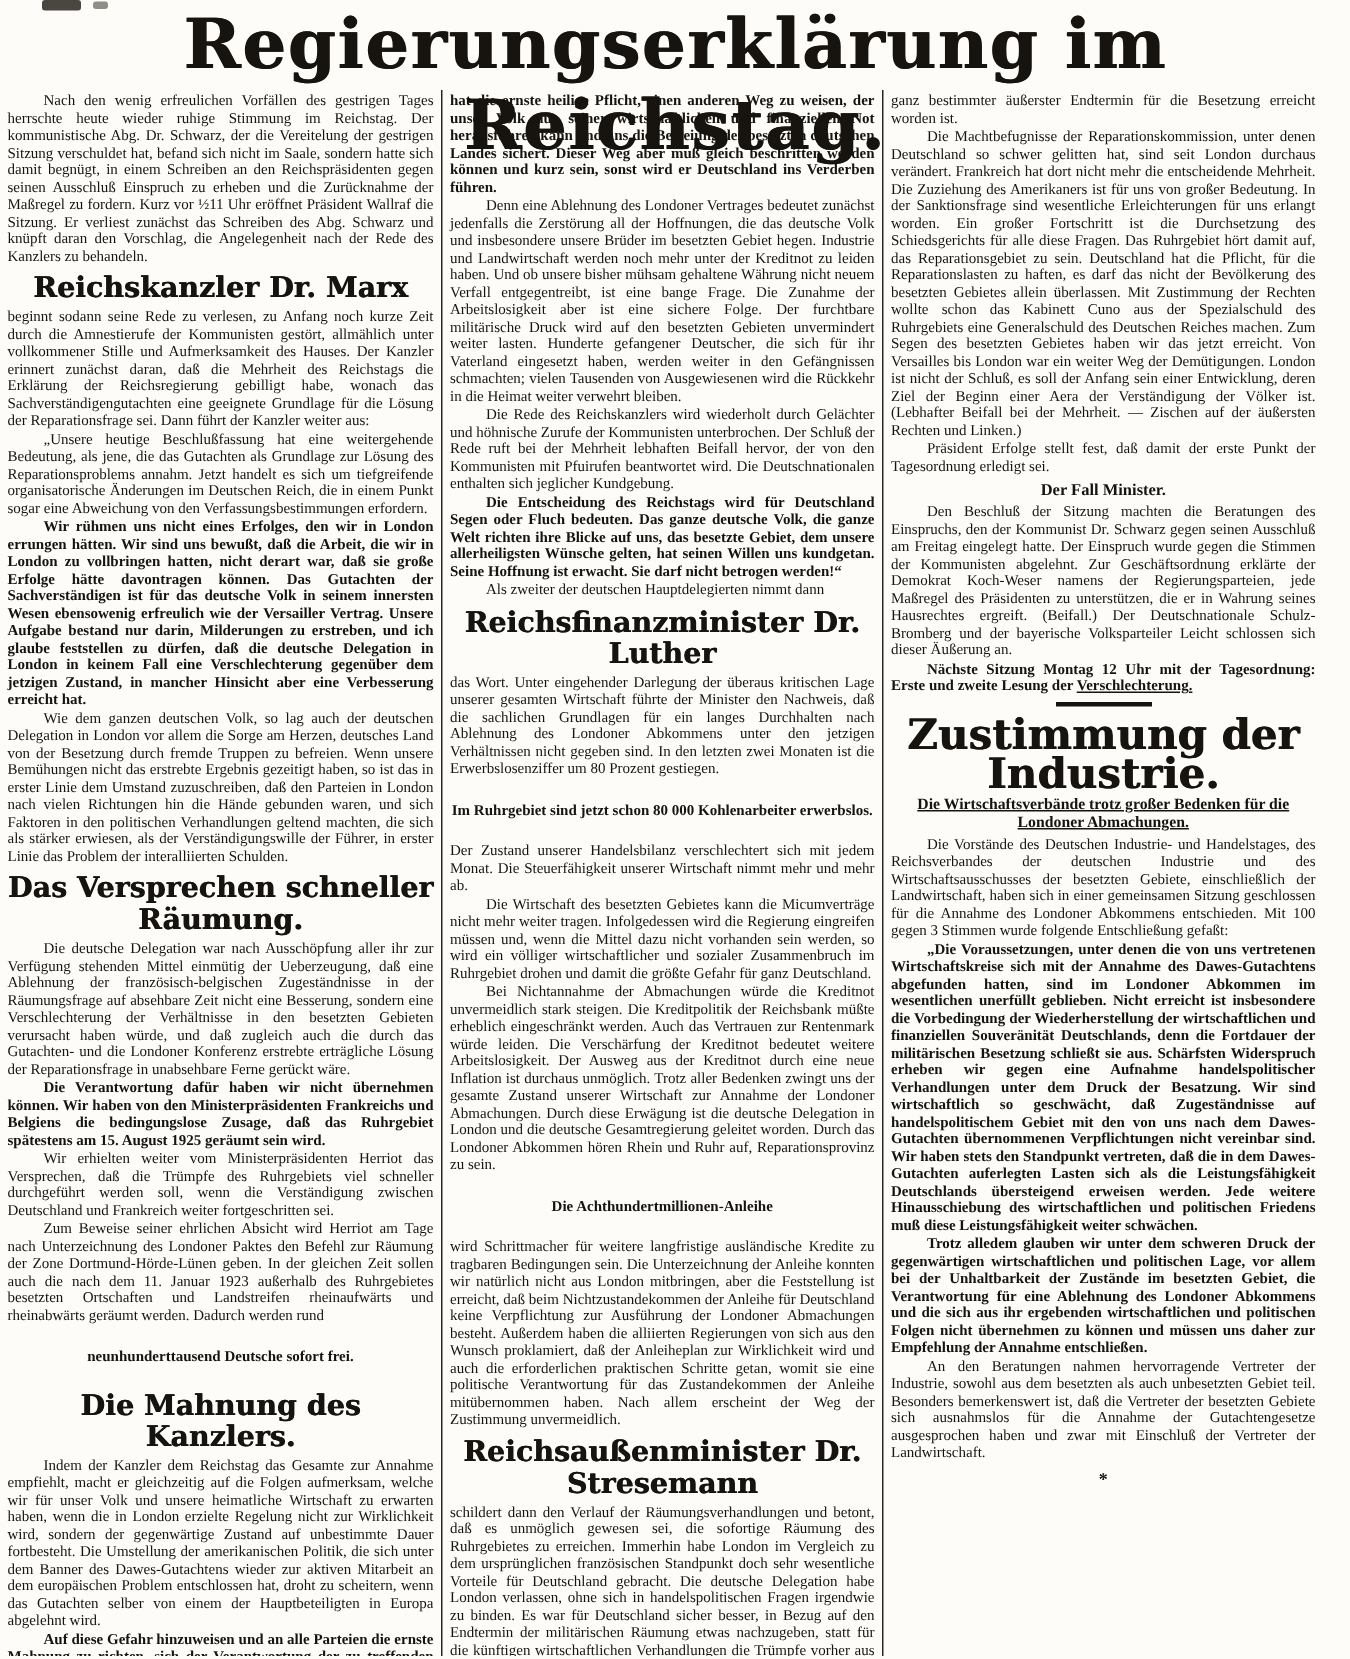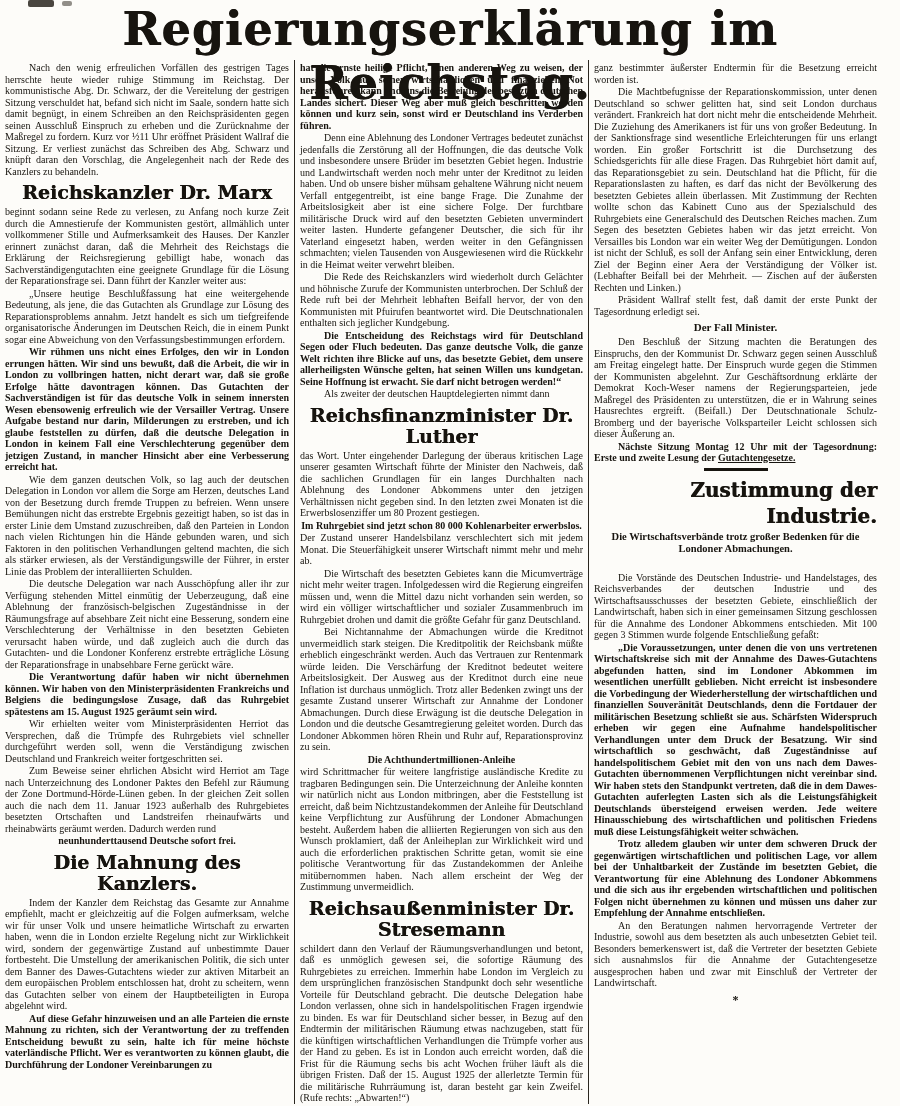--- a/index.html
+++ b/index.html
@@ -30,41 +30,41 @@
     padding:2px 5px 0 5px;
     height:1044px;overflow:hidden;
     text-align:justify;
     font-size:10px;line-height:11.5px;
   }
   .col + .col{border-left:1.5px solid #2a261f;}
   .para{margin:0 0 1px 0;text-indent:2.4em;}
   .para.noindent{text-indent:0;}
   .para.bold{font-weight:bold;}
   .lead{
-    margin:1px 0;text-align:center;font-weight:bold;text-indent:0;
+    margin:16px 0;text-align:center;font-weight:bold;text-indent:0;
   }
   .head-mid{
     margin:5px 0 3px 0;text-align:center;font-weight:bold;
     font-size:19px;line-height:21px;text-indent:0;
     text-shadow:0.4px 0 0 currentColor;
     font-family:"DejaVu Serif","Liberation Serif",serif;
   }
   .head-big{
-    margin:6px 0 2px 0;text-align:right;font-weight:bold;
-    font-size:20px;line-height:26px;text-indent:0;
+    margin:6px 0 2px 0;text-align:center;font-weight:bold;
+    font-size:28px;line-height:26px;text-indent:0;
     text-shadow:0.5px 0 0 currentColor;
     font-family:"DejaVu Serif","Liberation Serif",serif;
   }
   .head-small{
     margin:4px 0 2px 0;text-align:center;font-weight:bold;
     font-size:11px;line-height:13px;text-indent:0;
   }
   .subhead{
-    margin:0 0 17px 0;text-align:center;font-weight:bold;
-    font-size:10.5px;line-height:12px;text-indent:0;
+    margin:0 0 3px 0;text-align:center;font-weight:bold;
+    font-size:10.5px;line-height:12px;text-indent:0;text-decoration:underline;
   }
   .rule-div{
     width:64px;height:3px;background:#17140f;margin:4px auto 4px auto;
   }
   .star{text-align:center;font-weight:bold;font-size:12px;margin:6px 0;text-indent:0;}
   u{text-underline-offset:1px;}
 </style>
 </head>
 <body>
 
@@ -77,20 +77,21 @@
   </div>
 
   <div class="cols">
     <div class="col">
         <p class="para">Nach den wenig erfreulichen Vorfällen des gestrigen Tages herrschte heute wieder ruhige Stimmung im Reichstag. Der kommunistische Abg. Dr. Schwarz, der die Vereitelung der gestrigen Sitzung verschuldet hat, befand sich nicht im Saale, sondern hatte sich damit begnügt, in einem Schreiben an den Reichspräsidenten gegen seinen Ausschluß Einspruch zu erheben und die Zurücknahme der Maßregel zu fordern. Kurz vor ½11 Uhr eröffnet Präsident Wallraf die Sitzung. Er verliest zunächst das Schreiben des Abg. Schwarz und knüpft daran den Vorschlag, die Angelegenheit nach der Rede des Kanzlers zu behandeln.</p>
         <h2 class="head-mid">Reichskanzler Dr. Marx</h2>
         <p class="para noindent">beginnt sodann seine Rede zu verlesen, zu Anfang noch kurze Zeit durch die Amnestierufe der Kommunisten gestört, allmählich unter vollkommener Stille und Aufmerksamkeit des Hauses. Der Kanzler erinnert zunächst daran, daß die Mehrheit des Reichstags die Erklärung der Reichsregierung gebilligt habe, wonach das Sachverständigengutachten eine geeignete Grundlage für die Lösung der Reparationsfrage sei. Dann führt der Kanzler weiter aus:</p>
         <p class="para">„Unsere heutige Beschlußfassung hat eine weitergehende Bedeutung, als jene, die das Gutachten als Grundlage zur Lösung des Reparationsproblems annahm. Jetzt handelt es sich um tiefgreifende organisatorische Änderungen im Deutschen Reich, die in einem Punkt sogar eine Abweichung von den Verfassungsbestimmungen erfordern.</p>
         <p class="para bold">Wir rühmen uns nicht eines Erfolges, den wir in London errungen hätten. Wir sind uns bewußt, daß die Arbeit, die wir in London zu vollbringen hatten, nicht derart war, daß sie große Erfolge hätte davontragen können. Das Gutachten der Sachverständigen ist für das deutsche Volk in seinem innersten Wesen ebensowenig erfreulich wie der Versailler Vertrag. Unsere Aufgabe bestand nur darin, Milderungen zu erstreben, und ich glaube feststellen zu dürfen, daß die deutsche Delegation in London in keinem Fall eine Verschlechterung gegenüber dem jetzigen Zustand, in mancher Hinsicht aber eine Verbesserung erreicht hat.</p>
         <p class="para">Wie dem ganzen deutschen Volk, so lag auch der deutschen Delegation in London vor allem die Sorge am Herzen, deutsches Land von der Besetzung durch fremde Truppen zu befreien. Wenn unsere Bemühungen nicht das erstrebte Ergebnis gezeitigt haben, so ist das in erster Linie dem Umstand zuzuschreiben, daß den Parteien in London nach vielen Richtungen hin die Hände gebunden waren, und sich Faktoren in den politischen Verhandlungen geltend machten, die sich als stärker erwiesen, als der Verständigungswille der Führer, in erster Linie das Problem der interalliierten Schulden.</p>
+        <h2 class="head-mid">Das Versprechen schneller Räumung.</h2>
         <p class="para">Die deutsche Delegation war nach Ausschöpfung aller ihr zur Verfügung stehenden Mittel einmütig der Ueberzeugung, daß eine Ablehnung der französisch-belgischen Zugeständnisse in der Räumungsfrage auf absehbare Zeit nicht eine Besserung, sondern eine Verschlechterung der Verhältnisse in den besetzten Gebieten verursacht haben würde, und daß zugleich auch die durch das Gutachten- und die Londoner Konferenz erstrebte erträgliche Lösung der Reparationsfrage in unabsehbare Ferne gerückt wäre.</p>
         <p class="para bold">Die Verantwortung dafür haben wir nicht übernehmen können. Wir haben von den Ministerpräsidenten Frankreichs und Belgiens die bedingungslose Zusage, daß das Ruhrgebiet spätestens am 15. August 1925 geräumt sein wird.</p>
         <p class="para">Wir erhielten weiter vom Ministerpräsidenten Herriot das Versprechen, daß die Trümpfe des Ruhrgebiets viel schneller durchgeführt werden soll, wenn die Verständigung zwischen Deutschland und Frankreich weiter fortgeschritten sei.</p>
         <p class="para">Zum Beweise seiner ehrlichen Absicht wird Herriot am Tage nach Unterzeichnung des Londoner Paktes den Befehl zur Räumung der Zone Dortmund-Hörde-Lünen geben. In der gleichen Zeit sollen auch die nach dem 11. Januar 1923 außerhalb des Ruhrgebietes besetzten Ortschaften und Landstreifen rheinaufwärts und rheinabwärts geräumt werden. Dadurch werden rund</p>
         <p class="lead">neunhunderttausend Deutsche sofort frei.</p>
         <h2 class="head-mid">Die Mahnung des Kanzlers.</h2>
         <p class="para">Indem der Kanzler dem Reichstag das Gesamte zur Annahme empfiehlt, macht er gleichzeitig auf die Folgen aufmerksam, welche wir für unser Volk und unsere heimatliche Wirtschaft zu erwarten haben, wenn die in London erzielte Regelung nicht zur Wirklichkeit wird, sondern der gegenwärtige Zustand auf unbestimmte Dauer fortbesteht. Die Umstellung der amerikanischen Politik, die sich unter dem Banner des Dawes-Gutachtens wieder zur aktiven Mitarbeit an dem europäischen Problem entschlossen hat, droht zu scheitern, wenn das Gutachten selber von einem der Hauptbeteiligten in Europa abgelehnt wird.</p>
         <p class="para bold">Auf diese Gefahr hinzuweisen und an alle Parteien die ernste Mahnung zu richten, sich der Verantwortung der zu treffenden Entscheidung bewußt zu sein, halte ich für meine höchste vaterländische Pflicht. Wer es verantworten zu können glaubt, die Durchführung der Londoner Vereinbarungen zu </p>
       </div>
     <div class="col">
@@ -106,24 +107,24 @@
         <p class="para">Die Wirtschaft des besetzten Gebietes kann die Micumverträge nicht mehr weiter tragen. Infolgedessen wird die Regierung eingreifen müssen und, wenn die Mittel dazu nicht vorhanden sein werden, so wird ein völliger wirtschaftlicher und sozialer Zusammenbruch im Ruhrgebiet drohen und damit die größte Gefahr für ganz Deutschland.</p>
         <p class="para">Bei Nichtannahme der Abmachungen würde die Kreditnot unvermeidlich stark steigen. Die Kreditpolitik der Reichsbank müßte erheblich eingeschränkt werden. Auch das Vertrauen zur Rentenmark würde leiden. Die Verschärfung der Kreditnot bedeutet weitere Arbeitslosigkeit. Der Ausweg aus der Kreditnot durch eine neue Inflation ist durchaus unmöglich. Trotz aller Bedenken zwingt uns der gesamte Zustand unserer Wirtschaft zur Annahme der Londoner Abmachungen. Durch diese Erwägung ist die deutsche Delegation in London und die deutsche Gesamtregierung geleitet worden. Durch das Londoner Abkommen hören Rhein und Ruhr auf, Reparationsprovinz zu sein.</p>
         <p class="lead">Die Achthundertmillionen-Anleihe</p>
         <p class="para noindent">wird Schrittmacher für weitere langfristige ausländische Kredite zu tragbaren Bedingungen sein. Die Unterzeichnung der Anleihe konnten wir natürlich nicht aus London mitbringen, aber die Feststellung ist erreicht, daß beim Nichtzustandekommen der Anleihe für Deutschland keine Verpflichtung zur Ausführung der Londoner Abmachungen besteht. Außerdem haben die alliierten Regierungen von sich aus den Wunsch proklamiert, daß der Anleiheplan zur Wirklichkeit wird und auch die erforderlichen praktischen Schritte getan, womit sie eine politische Verantwortung für das Zustandekommen der Anleihe mitübernommen haben. Nach allem erscheint der Weg der Zustimmung unvermeidlich.</p>
         <h2 class="head-mid">Reichsaußenminister Dr. Stresemann</h2>
         <p class="para noindent">schildert dann den Verlauf der Räumungsverhandlungen und betont, daß es unmöglich gewesen sei, die sofortige Räumung des Ruhrgebietes zu erreichen. Immerhin habe London im Vergleich zu dem ursprünglichen französischen Standpunkt doch sehr wesentliche Vorteile für Deutschland gebracht. Die deutsche Delegation habe London verlassen, ohne sich in handelspolitischen Fragen irgendwie zu binden. Es war für Deutschland sicher besser, in Bezug auf den Endtermin der militärischen Räumung etwas nachzugeben, statt für die künftigen wirtschaftlichen Verhandlungen die Trümpfe vorher aus der Hand zu geben. Es ist in London auch erreicht worden, daß die Frist für die Räumung sechs bis acht Wochen früher läuft als die übrigen Fristen. Daß der 15. August 1925 der allerletzte Termin für die militärische Ruhrräumung ist, daran besteht gar kein Zweifel. (Rufe rechts: „Abwarten!“)</p>
       </div>
     <div class="col">
         <p class="para noindent">ganz bestimmter äußerster Endtermin für die Besetzung erreicht worden ist.</p>
         <p class="para">Die Machtbefugnisse der Reparationskommission, unter denen Deutschland so schwer gelitten hat, sind seit London durchaus verändert. Frankreich hat dort nicht mehr die entscheidende Mehrheit. Die Zuziehung des Amerikaners ist für uns von großer Bedeutung. In der Sanktionsfrage sind wesentliche Erleichterungen für uns erlangt worden. Ein großer Fortschritt ist die Durchsetzung des Schiedsgerichts für alle diese Fragen. Das Ruhrgebiet hört damit auf, das Reparationsgebiet zu sein. Deutschland hat die Pflicht, für die Reparationslasten zu haften, es darf das nicht der Bevölkerung des besetzten Gebietes allein überlassen. Mit Zustimmung der Rechten wollte schon das Kabinett Cuno aus der Spezialschuld des Ruhrgebiets eine Generalschuld des Deutschen Reiches machen. Zum Segen des besetzten Gebietes haben wir das jetzt erreicht. Von Versailles bis London war ein weiter Weg der Demütigungen. London ist nicht der Schluß, es soll der Anfang sein einer Entwicklung, deren Ziel der Beginn einer Aera der Verständigung der Völker ist. (Lebhafter Beifall bei der Mehrheit. — Zischen auf der äußersten Rechten und Linken.)</p>
-        <p class="para">Präsident Wallraf stellt fest, daß damit der erste Punkt der Tagesordnung erledigt sei.</p>
+        <p class="para">Präsident Erfolge stellt fest, daß damit der erste Punkt der Tagesordnung erledigt sei.</p>
         <h3 class="head-small">Der Fall Minister.</h3>
         <p class="para">Den Beschluß der Sitzung machten die Beratungen des Einspruchs, den der Kommunist Dr. Schwarz gegen seinen Ausschluß am Freitag eingelegt hatte. Der Einspruch wurde gegen die Stimmen der Kommunisten abgelehnt. Zur Geschäftsordnung erklärte der Demokrat Koch-Weser namens der Regierungsparteien, jede Maßregel des Präsidenten zu unterstützen, die er in Wahrung seines Hausrechtes ergreift. (Beifall.) Der Deutschnationale Schulz-Bromberg und der bayerische Volksparteiler Leicht schlossen sich dieser Äußerung an.</p>
-        <p class="para bold">Nächste Sitzung Montag 12 Uhr mit der Tagesordnung: Erste und zweite Lesung der <u>Gutachtengesetze.</u></p>
+        <p class="para bold">Nächste Sitzung Montag 12 Uhr mit der Tagesordnung: Erste und zweite Lesung der <u>Verschlechterung.</u></p>
         <div class="rule-div"></div>
         <h2 class="head-big">Zustimmung der Industrie.</h2>
         <p class="subhead">Die Wirtschaftsverbände trotz großer Bedenken für die Londoner Abmachungen.</p>
         <p class="para">Die Vorstände des Deutschen Industrie- und Handelstages, des Reichsverbandes der deutschen Industrie und des Wirtschaftsausschusses der besetzten Gebiete, einschließlich der Landwirtschaft, haben sich in einer gemeinsamen Sitzung geschlossen für die Annahme des Londoner Abkommens entschieden. Mit 100 gegen 3 Stimmen wurde folgende Entschließung gefaßt:</p>
         <p class="para bold">„Die Voraussetzungen, unter denen die von uns vertretenen Wirtschaftskreise sich mit der Annahme des Dawes-Gutachtens abgefunden hatten, sind im Londoner Abkommen im wesentlichen unerfüllt geblieben. Nicht erreicht ist insbesondere die Vorbedingung der Wiederherstellung der wirtschaftlichen und finanziellen Souveränität Deutschlands, denn die Fortdauer der militärischen Besetzung schließt sie aus. Schärfsten Widerspruch erheben wir gegen eine Aufnahme handelspolitischer Verhandlungen unter dem Druck der Besatzung. Wir sind wirtschaftlich so geschwächt, daß Zugeständnisse auf handelspolitischem Gebiet mit den von uns nach dem Dawes-Gutachten übernommenen Verpflichtungen nicht vereinbar sind. Wir haben stets den Standpunkt vertreten, daß die in dem Dawes-Gutachten auferlegten Lasten sich als die Leistungsfähigkeit Deutschlands übersteigend erweisen werden. Jede weitere Hinausschiebung des wirtschaftlichen und politischen Friedens muß diese Leistungsfähigkeit weiter schwächen.</p>
         <p class="para bold">Trotz alledem glauben wir unter dem schweren Druck der gegenwärtigen wirtschaftlichen und politischen Lage, vor allem bei der Unhaltbarkeit der Zustände im besetzten Gebiet, die Verantwortung für eine Ablehnung des Londoner Abkommens und die sich aus ihr ergebenden wirtschaftlichen und politischen Folgen nicht übernehmen zu können und müssen uns daher zur Empfehlung der Annahme entschließen.</p>
         <p class="para">An den Beratungen nahmen hervorragende Vertreter der Industrie, sowohl aus dem besetzten als auch unbesetzten Gebiet teil. Besonders bemerkenswert ist, daß die Vertreter der besetzten Gebiete sich ausnahmslos für die Annahme der Gutachtengesetze ausgesprochen haben und zwar mit Einschluß der Vertreter der Landwirtschaft.</p>
         <p class="star">*</p>
       </div>
   </div>

